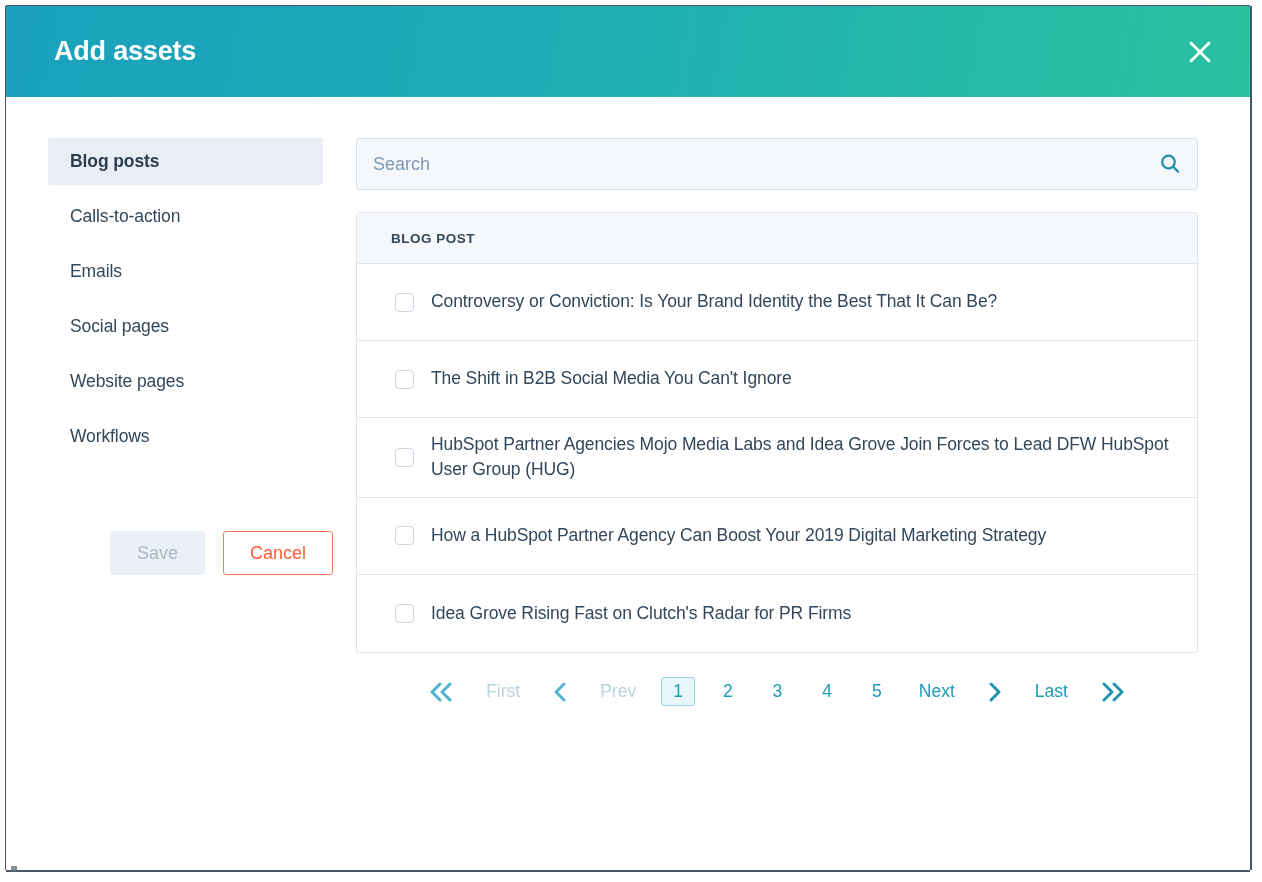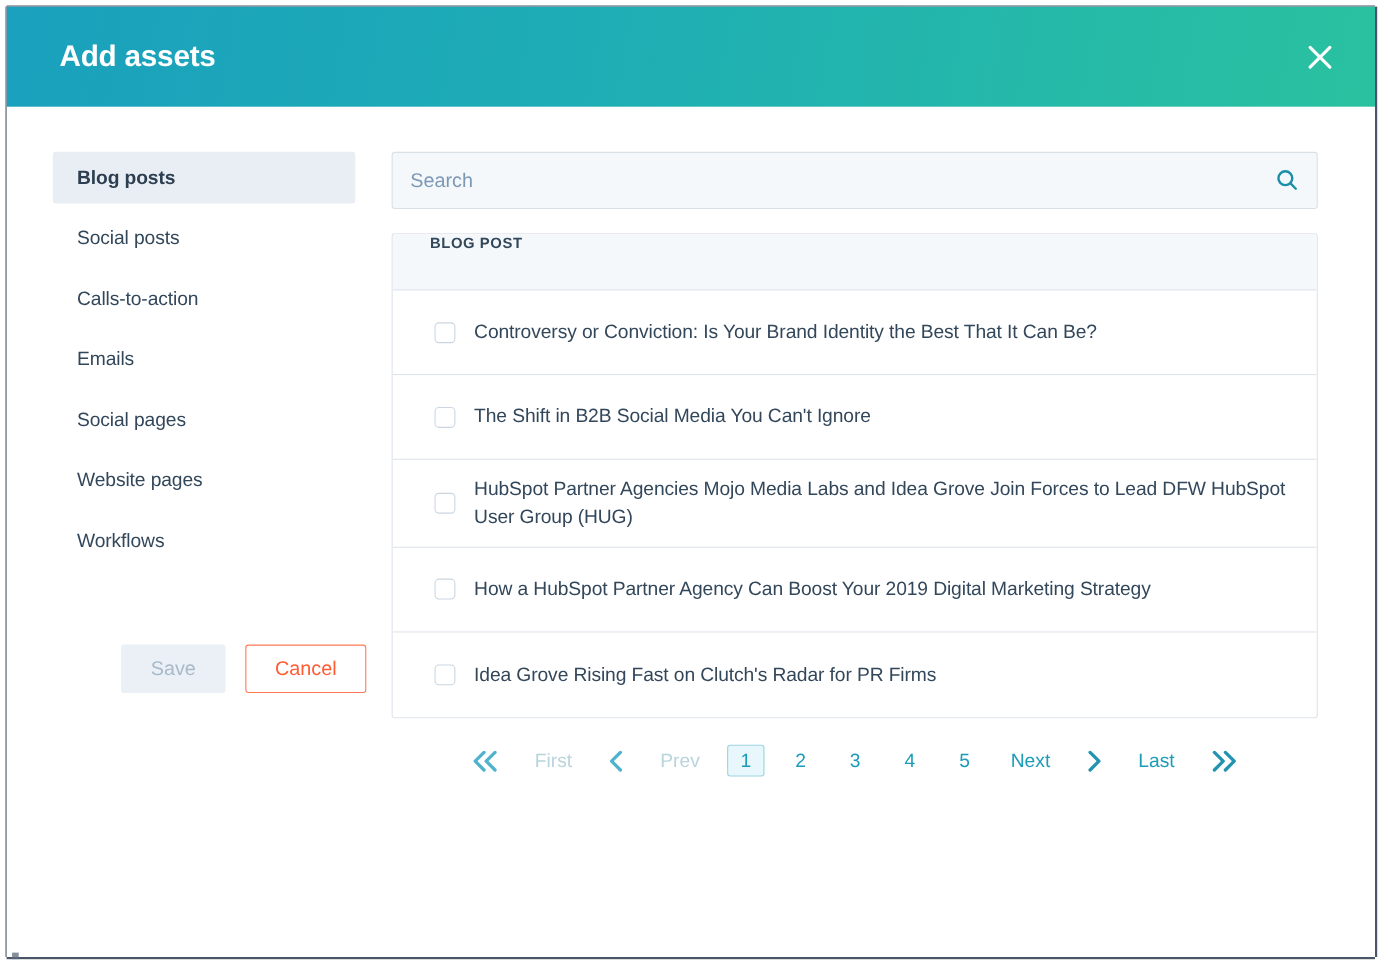--- a/index.html
+++ b/index.html
@@ -145,21 +145,21 @@
     margin-top: 22px;
     border: 1px solid #dfe3eb;
     border-radius: 3px;
     overflow: hidden;
     background: #fff;
   }
   .table-head {
     background: #f5f8fa;
     height: 51px;
     display: flex;
-    align-items: flex-start;
+    align-items: center;
     padding-left: 34px;
     border-bottom: 1px solid #dfe3eb;
     box-sizing: border-box;
   }
   .table-head-label {
     font-size: 13.5px;
     font-weight: bold;
     color: #33475b;
     letter-spacing: 0.5px;
   }
@@ -285,23 +285,20 @@
     </button>
   </div>
 
   <div class="dialog-body">
 
     <div class="sidebar">
       <div class="sidebar-item active">
         <span>Blog posts</span>
       </div>
       <div class="sidebar-item">
-        <span>Social posts</span>
-      </div>
-      <div class="sidebar-item">
         <span>Calls-to-action</span>
       </div>
       <div class="sidebar-item">
         <span>Emails</span>
       </div>
       <div class="sidebar-item">
         <span>Social pages</span>
       </div>
       <div class="sidebar-item">
         <span>Website pages</span>

